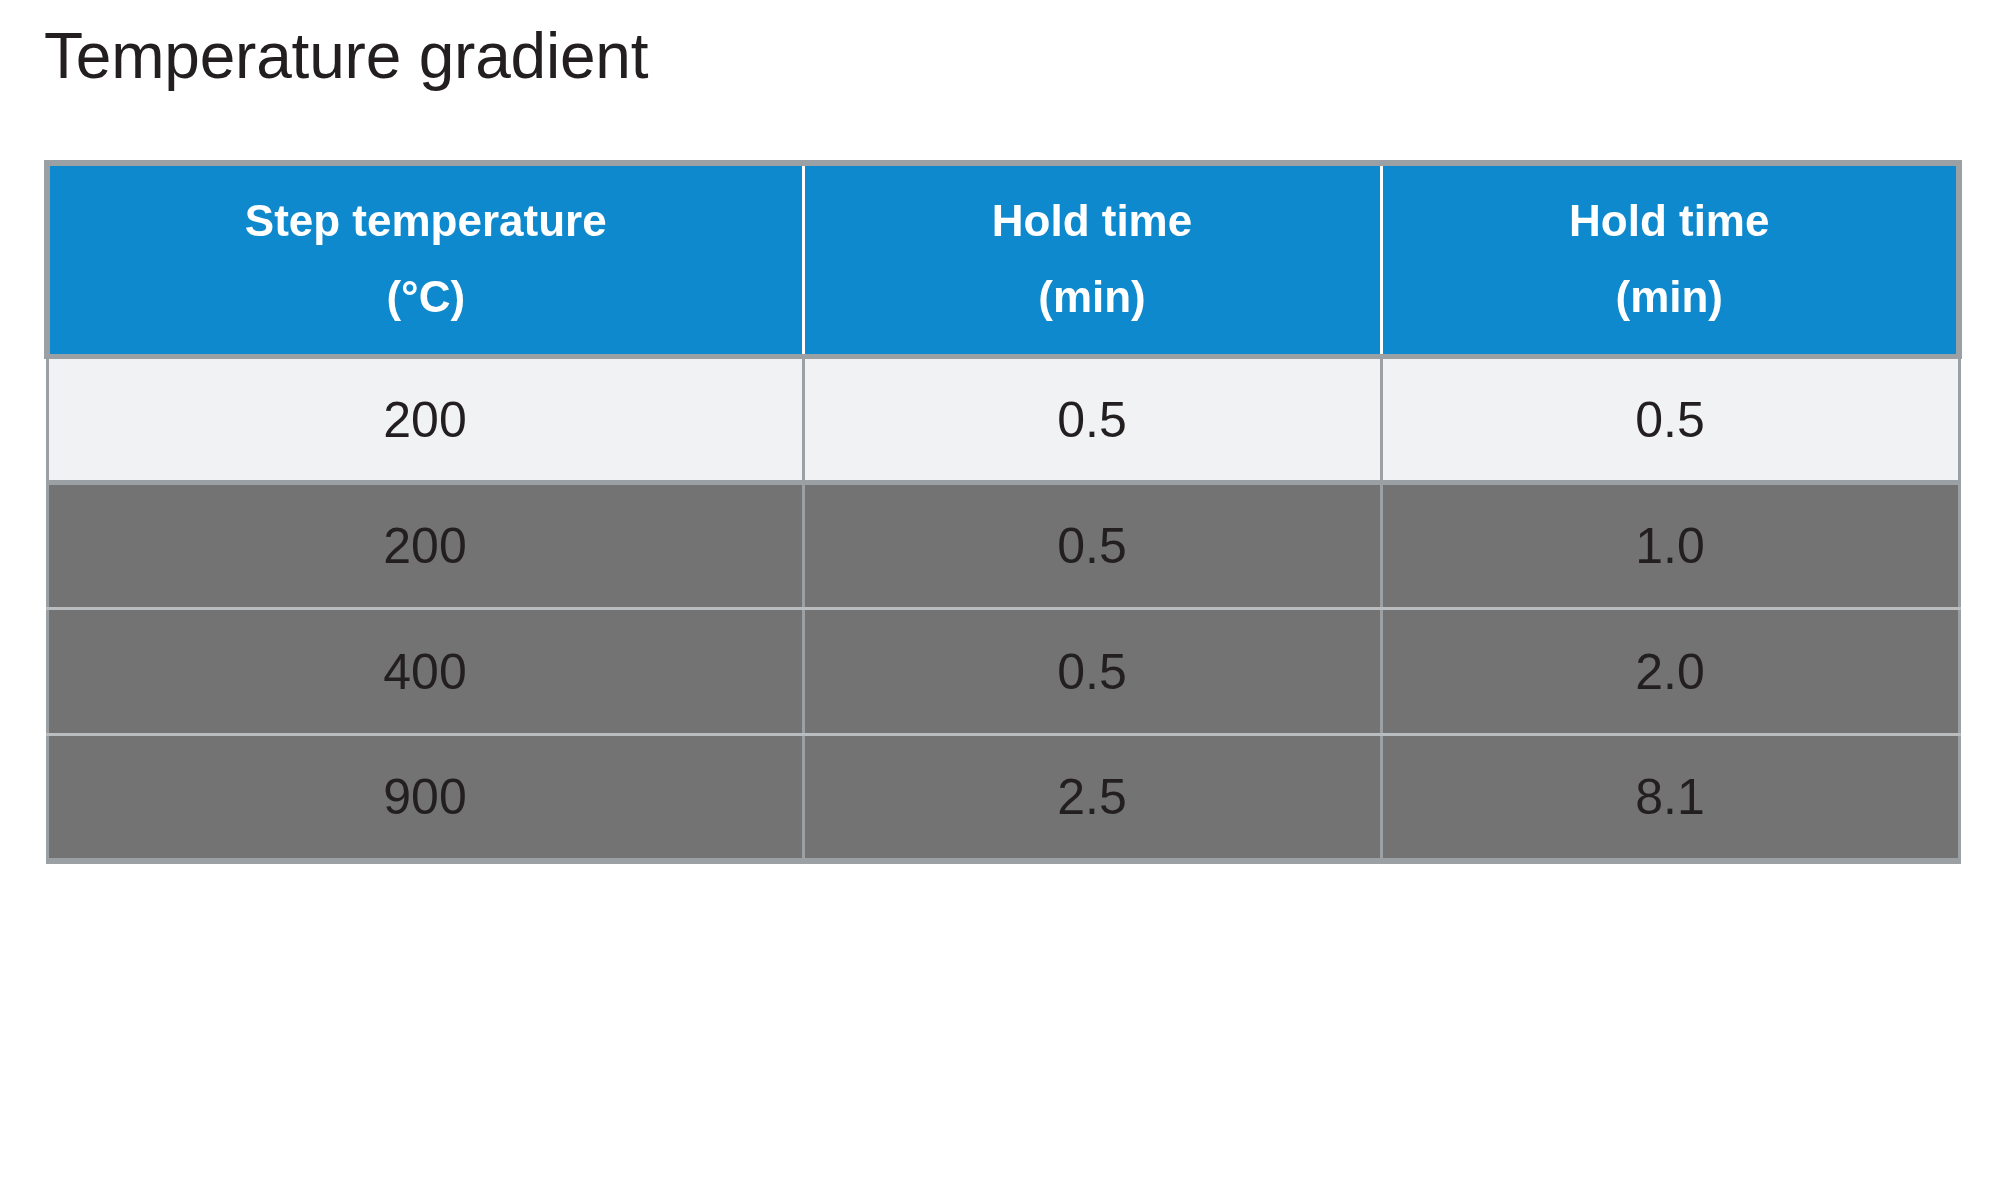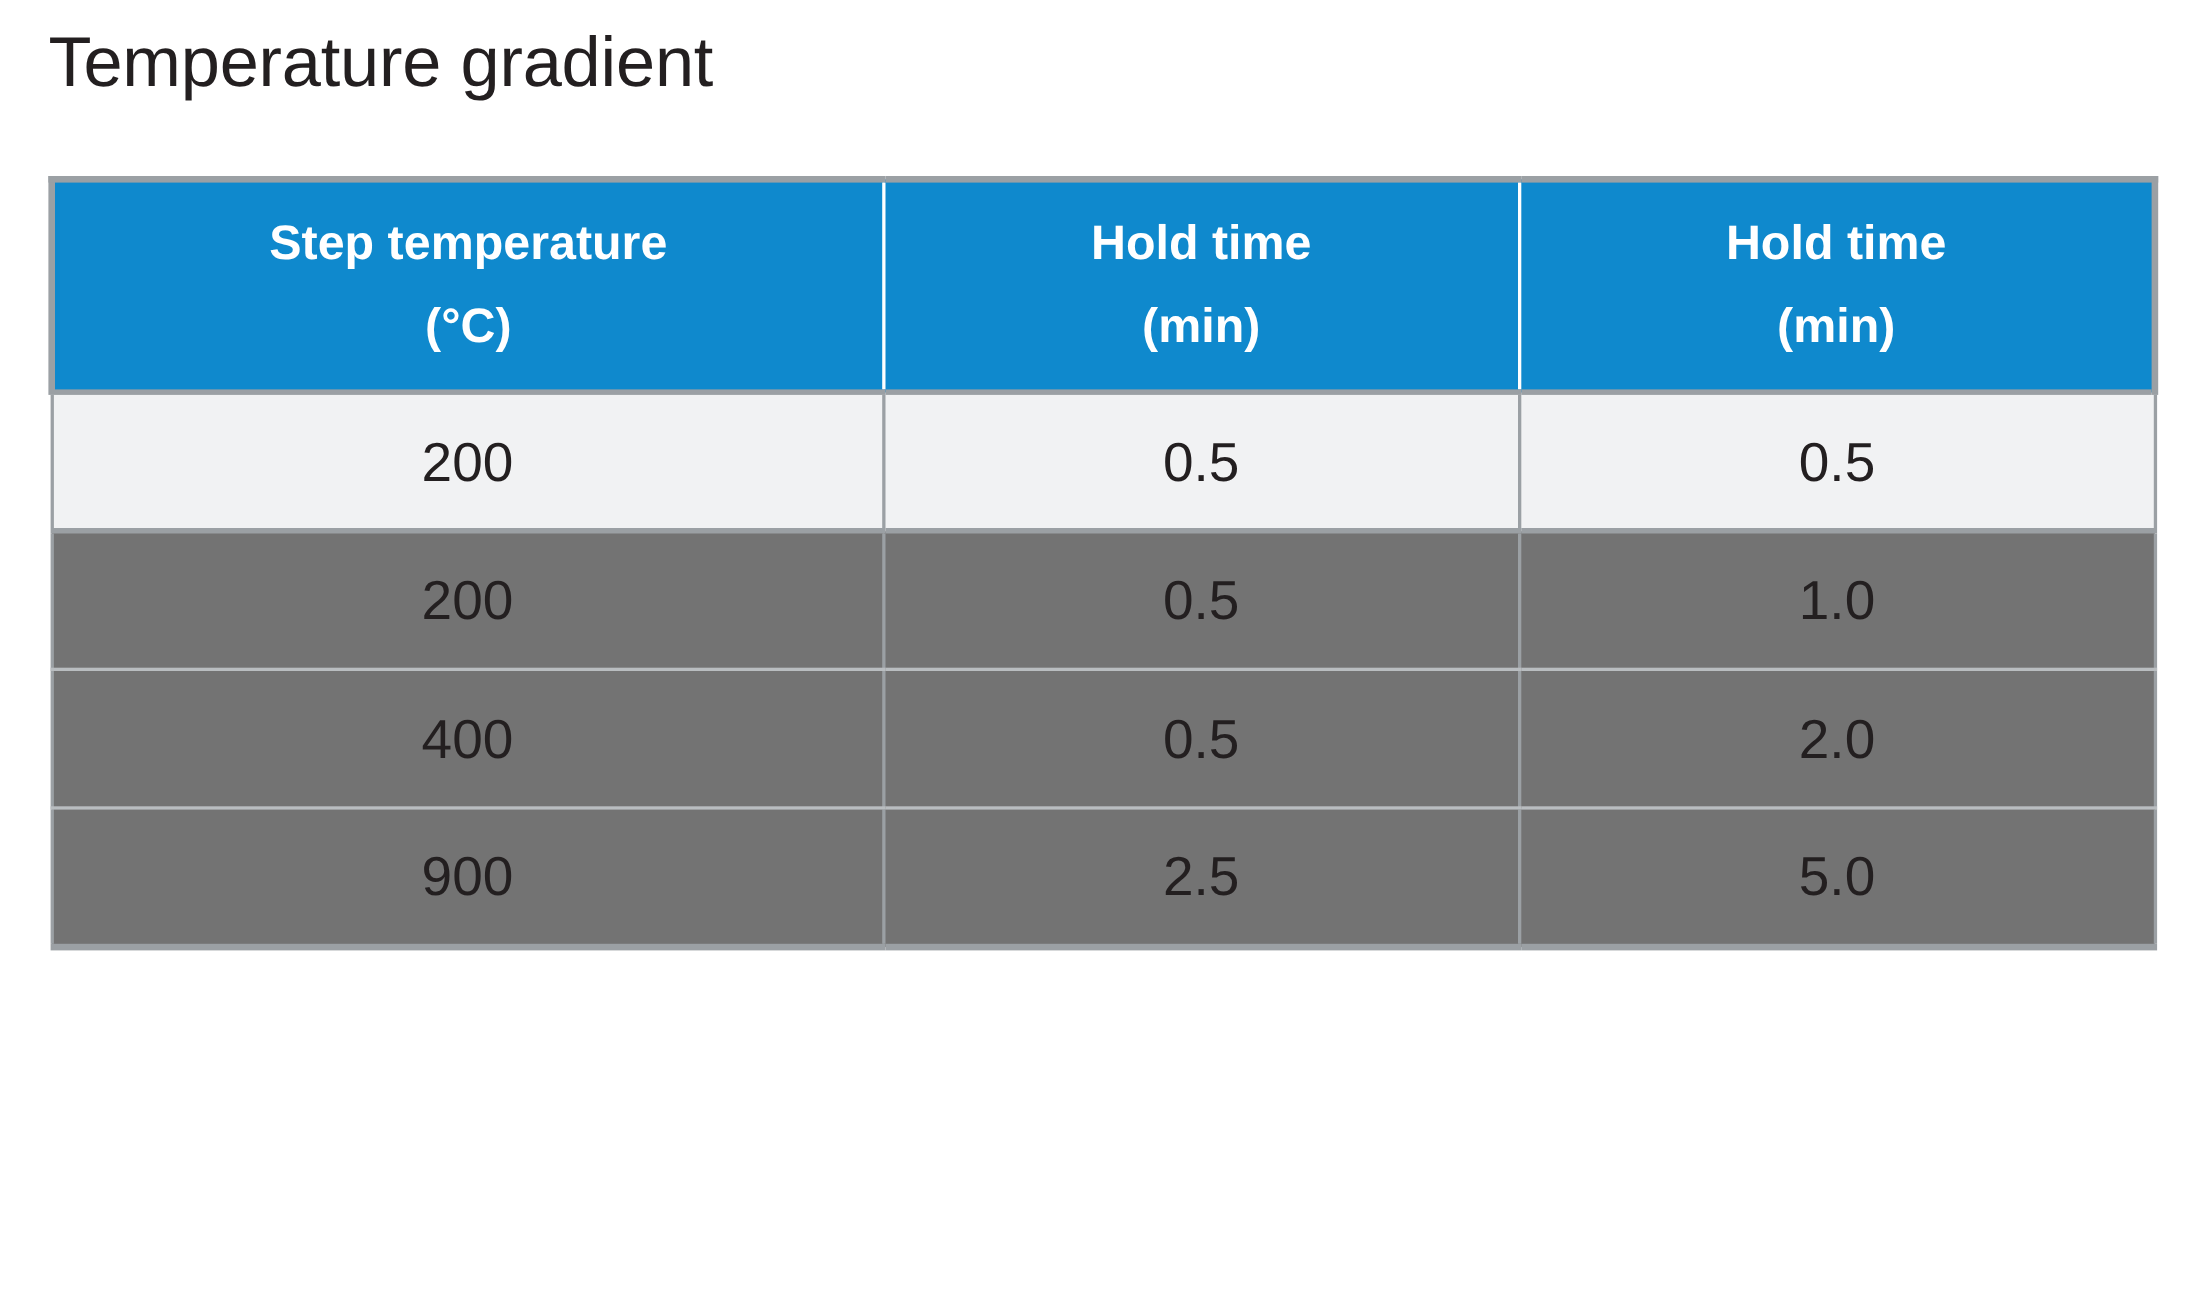--- a/index.html
+++ b/index.html
@@ -147,19 +147,19 @@
           <td>1.0</td>
         </tr>
         <tr class="even">
           <td>400</td>
           <td>0.5</td>
           <td>2.0</td>
         </tr>
         <tr class="even">
           <td>900</td>
           <td>2.5</td>
-          <td>5.0</td>
+          <td>8.1</td>
         </tr>
       </tbody>
     </table>
   </div>
 
 </div>
 
 </body></html>

